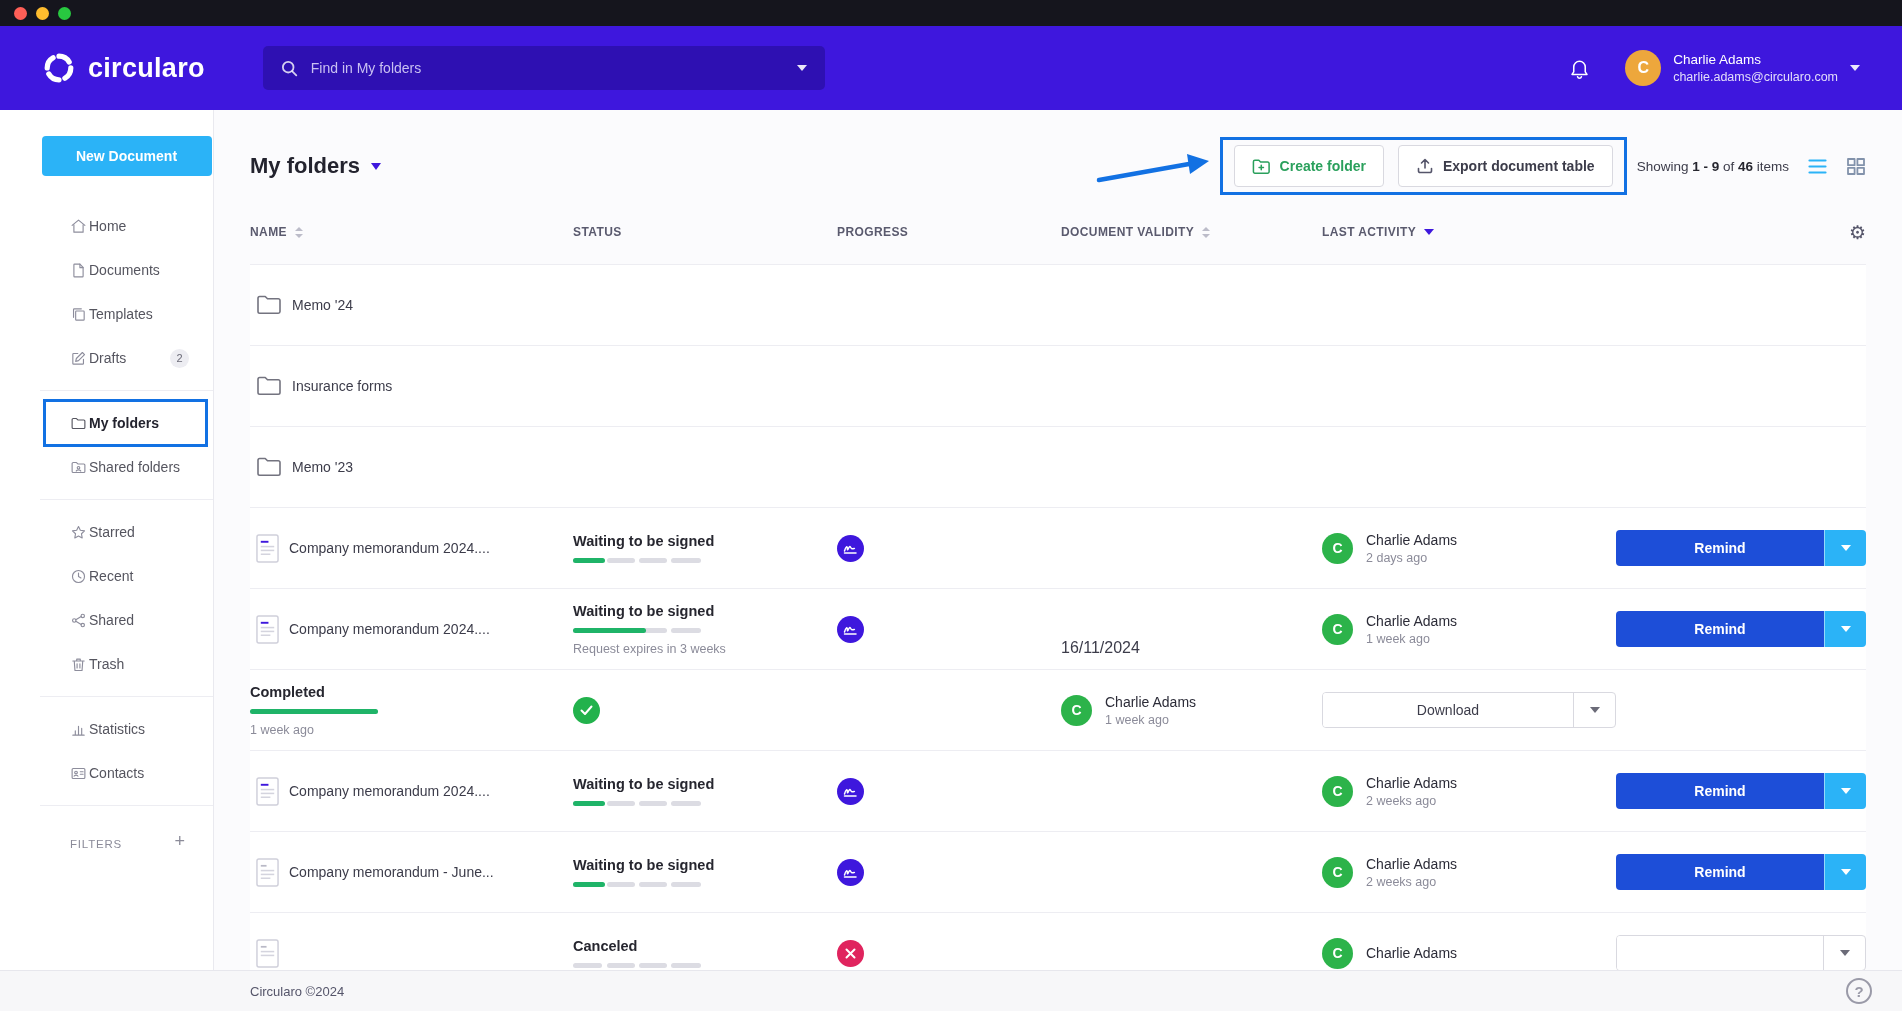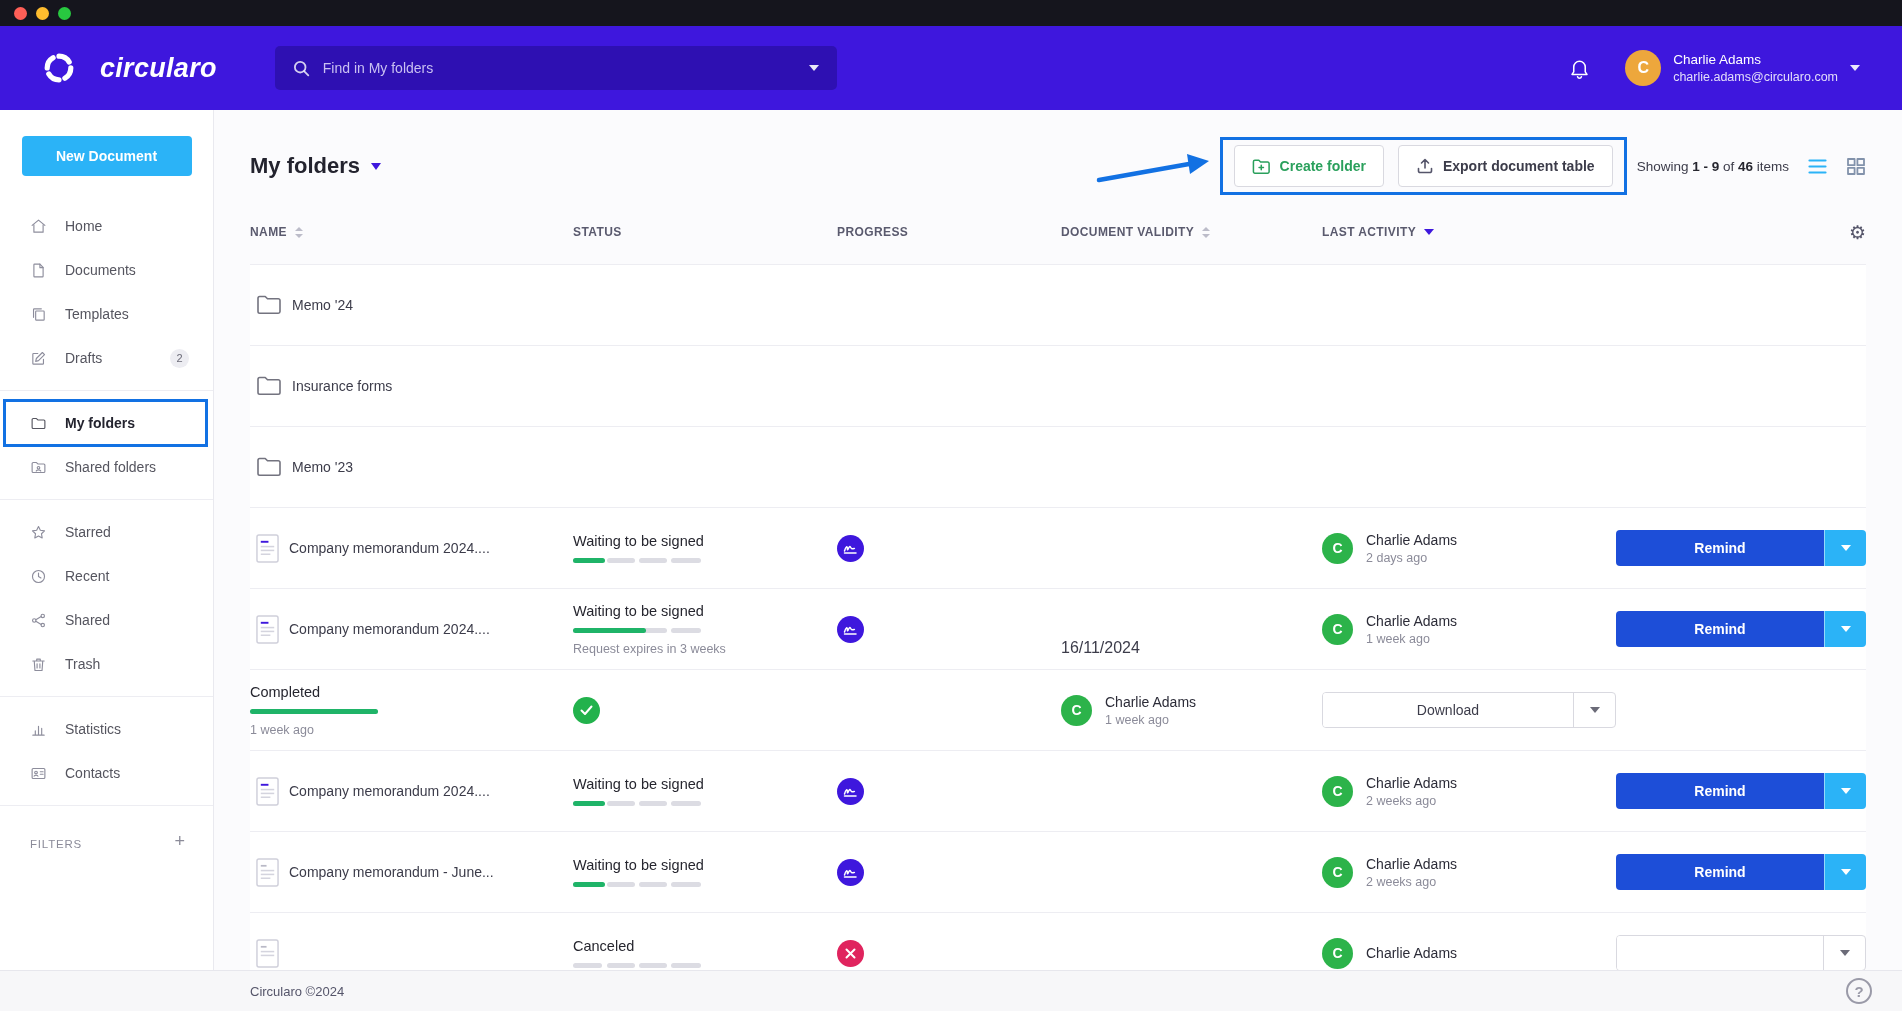--- a/index.html
+++ b/index.html
@@ -6,41 +6,41 @@
   html,body { width:1902px; height:1011px; overflow:hidden; }
   body { font-family:"Liberation Sans", sans-serif; background:#fff; color:#3c3c4a; }
 
   
   .titlebar { height:26px; background:#15151d; display:flex; align-items:center; padding-left:14px; gap:9px; }
   .dot { width:13px; height:13px; border-radius:50%; }
   .dot.red{background:#ff5f57}.dot.yellow{background:#febc2e}.dot.green{background:#28c840}
 
   
   .topbar { height:84px; background:#3e17dd; display:flex; align-items:center; padding:0 42px 0 42px; }
-  .logo { display:flex; align-items:center; gap:24px; margin-right:58px;font-style:italic; }
+  .logo { display:flex; align-items:center; gap:12px; margin-right:58px; }
   .logo-text { color:#fff; font-size:27px; font-weight:bold; letter-spacing:.3px; }
   .search { width:562px; height:44px; background:rgba(8,0,70,.28); border-radius:5px; display:flex; align-items:center; padding:0 18px; gap:13px; }
   .search input { flex:1; background:transparent; border:none; outline:none; color:#ece8fc; font-size:14px; font-family:inherit; }
   .search input::placeholder { color:#c9c0f2; }
   .caret-w { width:0; height:0; border-left:5px solid transparent; border-right:5px solid transparent; border-top:6px solid rgba(255,255,255,.9); }
   .topbar-right { margin-left:auto; display:flex; align-items:center; gap:34px; }
   .bell-btn { background:none; border:none; cursor:pointer; display:flex; }
   .user { display:flex; align-items:center; gap:12px; cursor:pointer; }
   .user-avatar { width:36px; height:36px; border-radius:50%; background:#eda73c; color:#fff; font-weight:bold; font-size:16px; display:flex; align-items:center; justify-content:center; }
   .user-meta { color:#fff; line-height:1.3; }
   .user-name { font-size:13.5px; }
   .user-email { font-size:12.5px; opacity:.85; }
 
   
   .content { display:flex; height:901px; position:relative; overflow:hidden; background:#fbfbfd; }
 
   
-  .sidebar { width:214px; background:#fff; border-right:1px solid #e9e9ef; padding-top:26px; flex-shrink:0; }
+  .sidebar { width:214px; background:#fff; border-right:1px solid #e9e9ef; padding-top:26px; flex-shrink:0;padding-left:40px; }
   .new-doc { display:block; margin:0 auto 28px; width:170px; height:40px; background:#2bb3f7; color:#fff; border:none; border-radius:4px; font-size:14px; font-weight:bold; font-family:inherit; cursor:pointer; }
-  .nav-item { height:44px; display:flex; align-items:center; gap:18px; padding:0 24px 0 30px; color:#55555f; font-size:14px; cursor:pointer; position:relative; }
+  .nav-item { height:44px; display:flex; align-items:center; gap:2px; padding:0 24px 0 30px; color:#55555f; font-size:14px; cursor:pointer; position:relative; }
   .nav-item svg { width:17px; height:17px; color:#8d8d9c; flex-shrink:0; }
   .nav-item.selected { color:#23232e; font-weight:bold; }
   .nav-item.selected svg { color:#55555f; }
   .badge { margin-left:auto; background:#ededf2; color:#6b6b78; font-size:11px; min-width:19px; height:19px; border-radius:10px; display:flex; align-items:center; justify-content:center; padding:0 5px; font-weight:normal; }
   .nav-divider { height:1px; background:#ededf2; margin:10px 0; }
   .filters-row { display:flex; align-items:flex-end; justify-content:space-between; padding:16px 28px 0 30px; color:#8b8b99; }
   .filters-label { font-size:11.5px; letter-spacing:.8px; }
   .plus-btn { background:none; border:none; color:#8b8b99; font-size:18px; cursor:pointer; line-height:1; }
 
   .annot-box-sidebar { position:absolute; left:3px; right:5px; top:-2px; bottom:-2px; border:3px solid #1271e3; pointer-events:none; }
@@ -71,21 +71,21 @@
   .tri-down { width:0; height:0; border-left:4px solid transparent; border-right:4px solid transparent; border-top:4px solid #bcbcc9; }
   .tri-down.active { border-left-width:5px; border-right-width:5px; border-top:6px solid #3e17dd; }
   .th-actions { display:flex; justify-content:flex-end; }
   .gear { font-size:19px; color:#55556a; background:none; border:none; cursor:pointer; line-height:1; }
 
   .rows { margin-top:10px; border-top:1px solid #ededf2; }
   .row { height:81px; border-bottom:1px solid #ededf2; background:#fff; cursor:pointer; }
   .cell-name { display:flex; align-items:center; gap:10px; padding-left:6px; font-size:14px; color:#3c3c4a; }
   .cell-name svg { flex-shrink:0; }
   .folder-svg { color:#73737f; }
-  .status-title { font-size:14.5px; font-weight:normal; color:#26262f; }
+  .status-title { font-size:14.5px; font-weight:bold; color:#26262f; }
   .bar { position:relative; width:128px; height:5px; margin-top:9px; }
   .bar .seg { position:absolute; top:0; height:100%; background:#dcdce3; border-radius:3px; }
   .bar .s1{left:0;width:23%}.bar .s2{left:26.5%;width:22%}.bar .s3{left:51.5%;width:22%}.bar .s4{left:76.5%;width:23.5%}
   .bar .fill { position:absolute; left:0; top:0; height:100%; background:#1fb468; border-radius:3px; width:0; }
   .status-sub { margin-top:9px; font-size:12.5px; color:#8b8b99; }
   .status-sub:empty { display:none; }
   .picon { width:27px; height:27px; border-radius:50%; display:flex; align-items:center; justify-content:center; }
   .picon.signing { background:#3e17dd; }
   .picon.completed { background:#22b24c; }
   .picon.canceled { background:#e0245e; }

